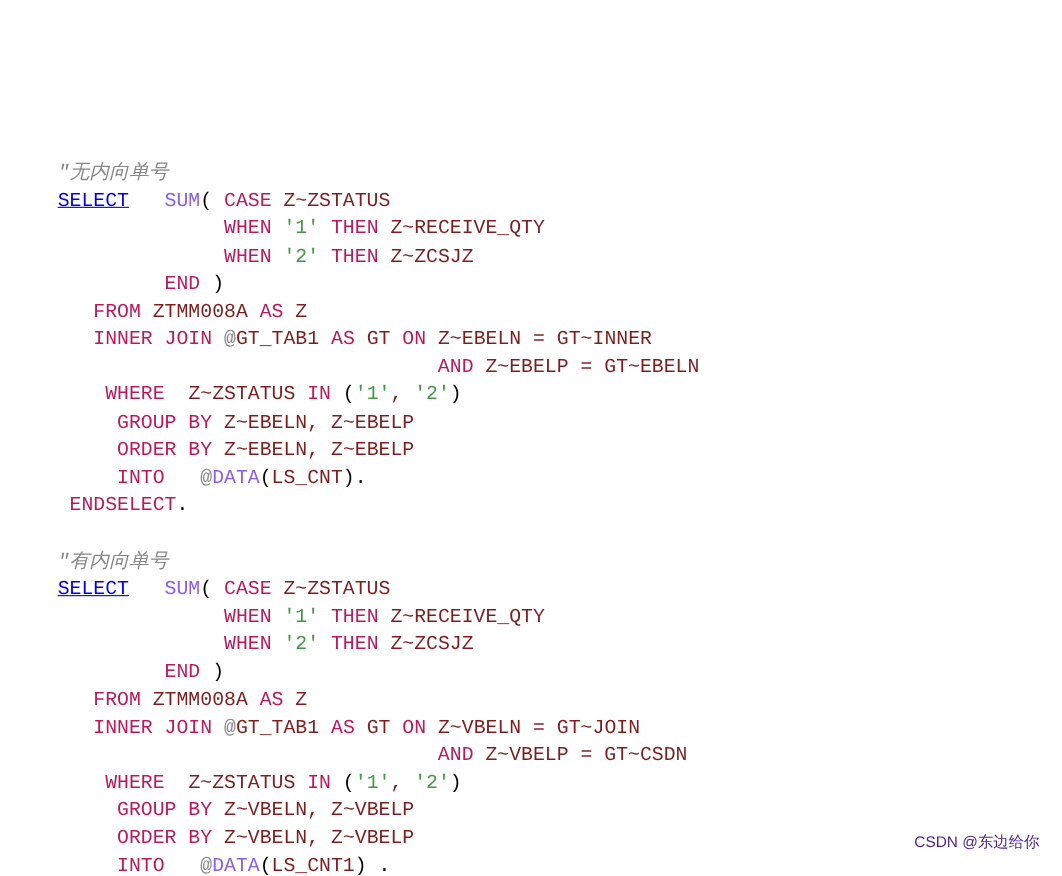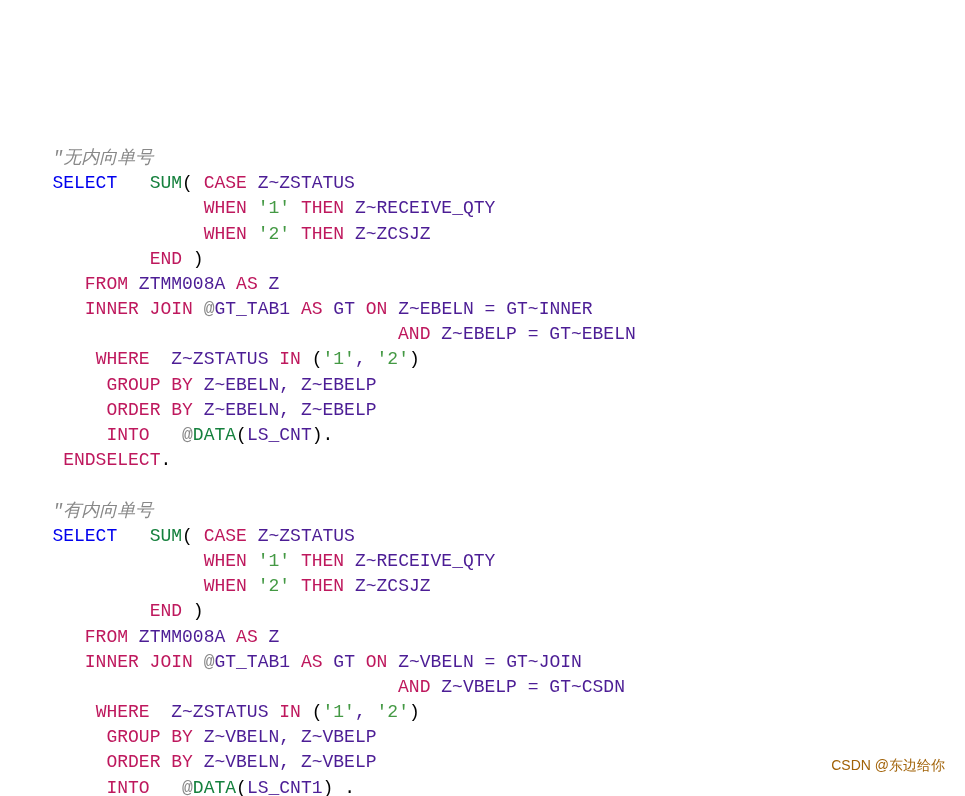--- a/index.html
+++ b/index.html
@@ -9,33 +9,33 @@
       font-size: 18px;
       line-height: 1.4;
       background: #fff;
       color: #000;
       white-space: pre;
     }
     .code-container {
       position: relative;
     }
     .comment { color: #888; font-style: italic; }
-    .kw-select { color: #0000ee; }
+    .kw-select { color: #0000ee; text-decoration: underline; }
     .kw-blue { color: #be185d; }
-    .kw-purple { color: #15803d; }
+    .kw-purple { color: #8b5cf6; }
     .str { color: #449944; }
     .paren { color: #000; }
     .at { color: #888; }
-    .ident { color: #4c1d95; }
+    .ident { color: #7f1d1d; }
     .period { color: #000; }
     .watermark {
       position: fixed;
       bottom: 20px;
       right: 20px;
-      color: #a16207;
+      color: #4c1d95;
       font-size: 14px;
       font-family: sans-serif;
     }
   </style>
 </head>
 <body>
 
 
 
 <div class="code-container">

